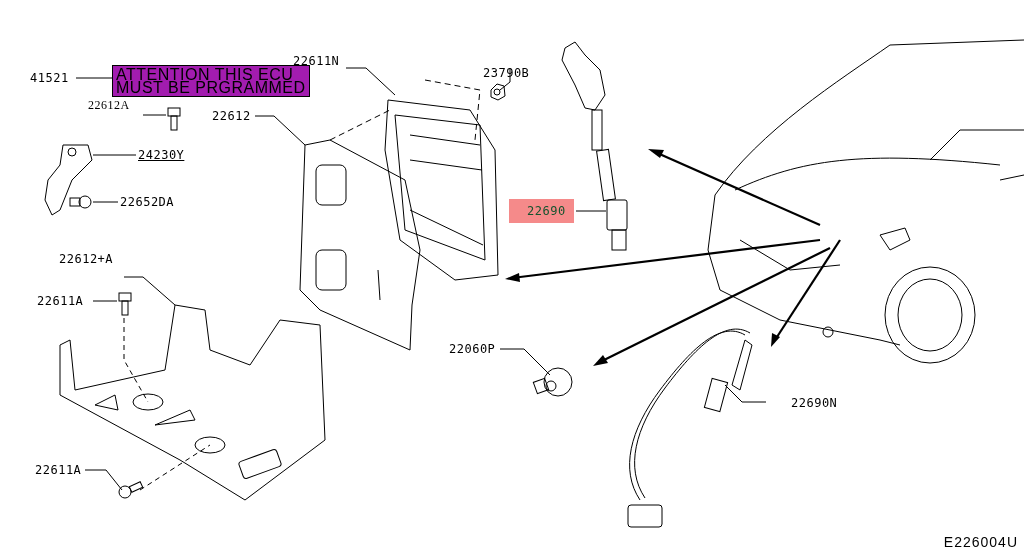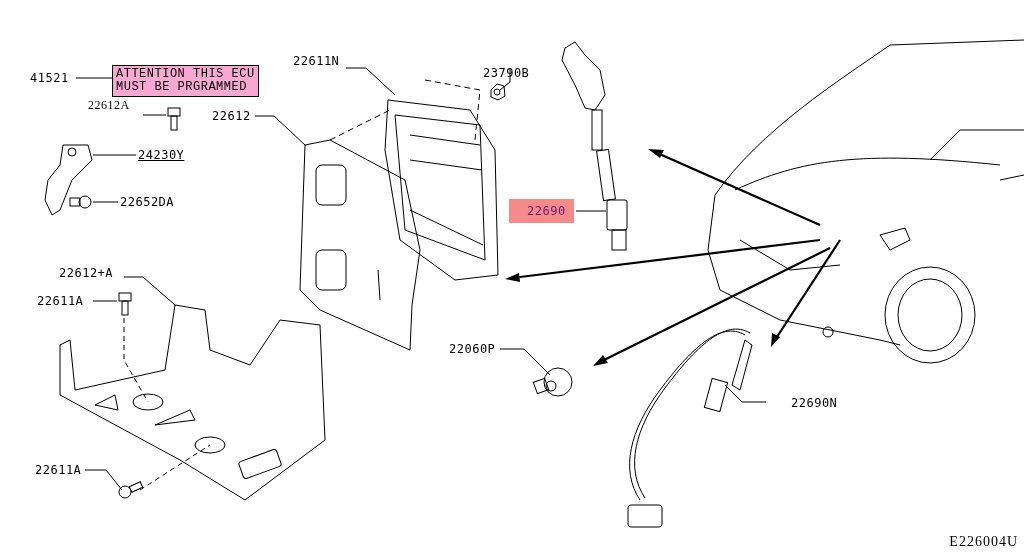--- a/index.html
+++ b/index.html
@@ -1,22 +1,22 @@
 <!DOCTYPE html>
 <html><head>
 <meta charset="utf-8">
 <style>
   html, body { margin:0; padding:0; background:#ffffff; }
   body { width:1024px; height:554px; position:relative; overflow:hidden; font-family:"DejaVu Sans Mono","Liberation Mono",monospace; }
   svg#diagram { position:absolute; left:0; top:0; }
   .lbl { position:absolute; font-family:"DejaVu Sans Mono","Liberation Mono",monospace; font-size:12px; color:#000; letter-spacing:0.5px; white-space:nowrap; line-height:14px; }
-  .hl { background:#f58a8a; padding:5px 8px 5px 18px; color:#701a75; }
-  .note { position:absolute; border:1px solid #000; font-family:Liberation Mono, monospace; font-size:12px; line-height:13px; padding:2px 3px; letter-spacing:0.5px; background:#f9a8d4; }
+  .hl { background:#f58a8a; padding:5px 8px 5px 18px; color:#14532d; }
+  .note { position:absolute; border:1px solid #000; font-family:Liberation Sans, sans-serif; font-size:16px; line-height:13px; padding:2px 3px; letter-spacing:0.5px; background:#a21caf; }
   .note div { white-space:nowrap; }
-  .code { position:absolute; right:6px; bottom:4px; font-family:Liberation Serif, serif; font-size:14px; letter-spacing:1px; }
+  .code { position:absolute; right:6px; bottom:4px; font-family:Liberation Sans, sans-serif; font-size:14px; letter-spacing:1px; }
 </style>
 </head>
 <body>
 
 <svg id="diagram" width="1024" height="554" viewBox="0 0 1024 554" fill="none" stroke="#000" stroke-width="1">
 
   <g>
     <line x1="76" y1="78" x2="112" y2="78"></line>
     <line x1="143" y1="115" x2="166" y2="115"></line>
     <line x1="93" y1="155" x2="136" y2="155"></line>
@@ -147,19 +147,19 @@
 </div>
 
 <span class="lbl" style="left:30px;top:71px;">41521</span>
 <span class="lbl" style="left:88px;top:98px;font-family:Liberation Serif, serif;">22612A</span>
 <span class="lbl" style="left:138px;top:148px;text-decoration:underline;">24230Y</span>
 <span class="lbl" style="left:120px;top:195px;">22652DA</span>
 <span class="lbl" style="left:293px;top:54px;">22611N</span>
 <span class="lbl" style="left:483px;top:66px;">23790B</span>
 <span class="lbl" style="left:212px;top:109px;">22612</span>
 <span class="lbl hl" style="left: 509px; top: 199px; background: rgb(245, 138, 138);">22690</span>
-<span class="lbl" style="left:59px;top:266px;">22612+A</span>
+<span class="lbl" style="left:59px;top:252px;">22612+A</span>
 <span class="lbl" style="left:37px;top:294px;">22611A</span>
 <span class="lbl" style="left:449px;top:342px;">22060P</span>
 <span class="lbl" style="left:791px;top:396px;">22690N</span>
 <span class="lbl" style="left:35px;top:463px;">22611A</span>
 
 <div class="code">E226004U</div>
 
 </body></html>

